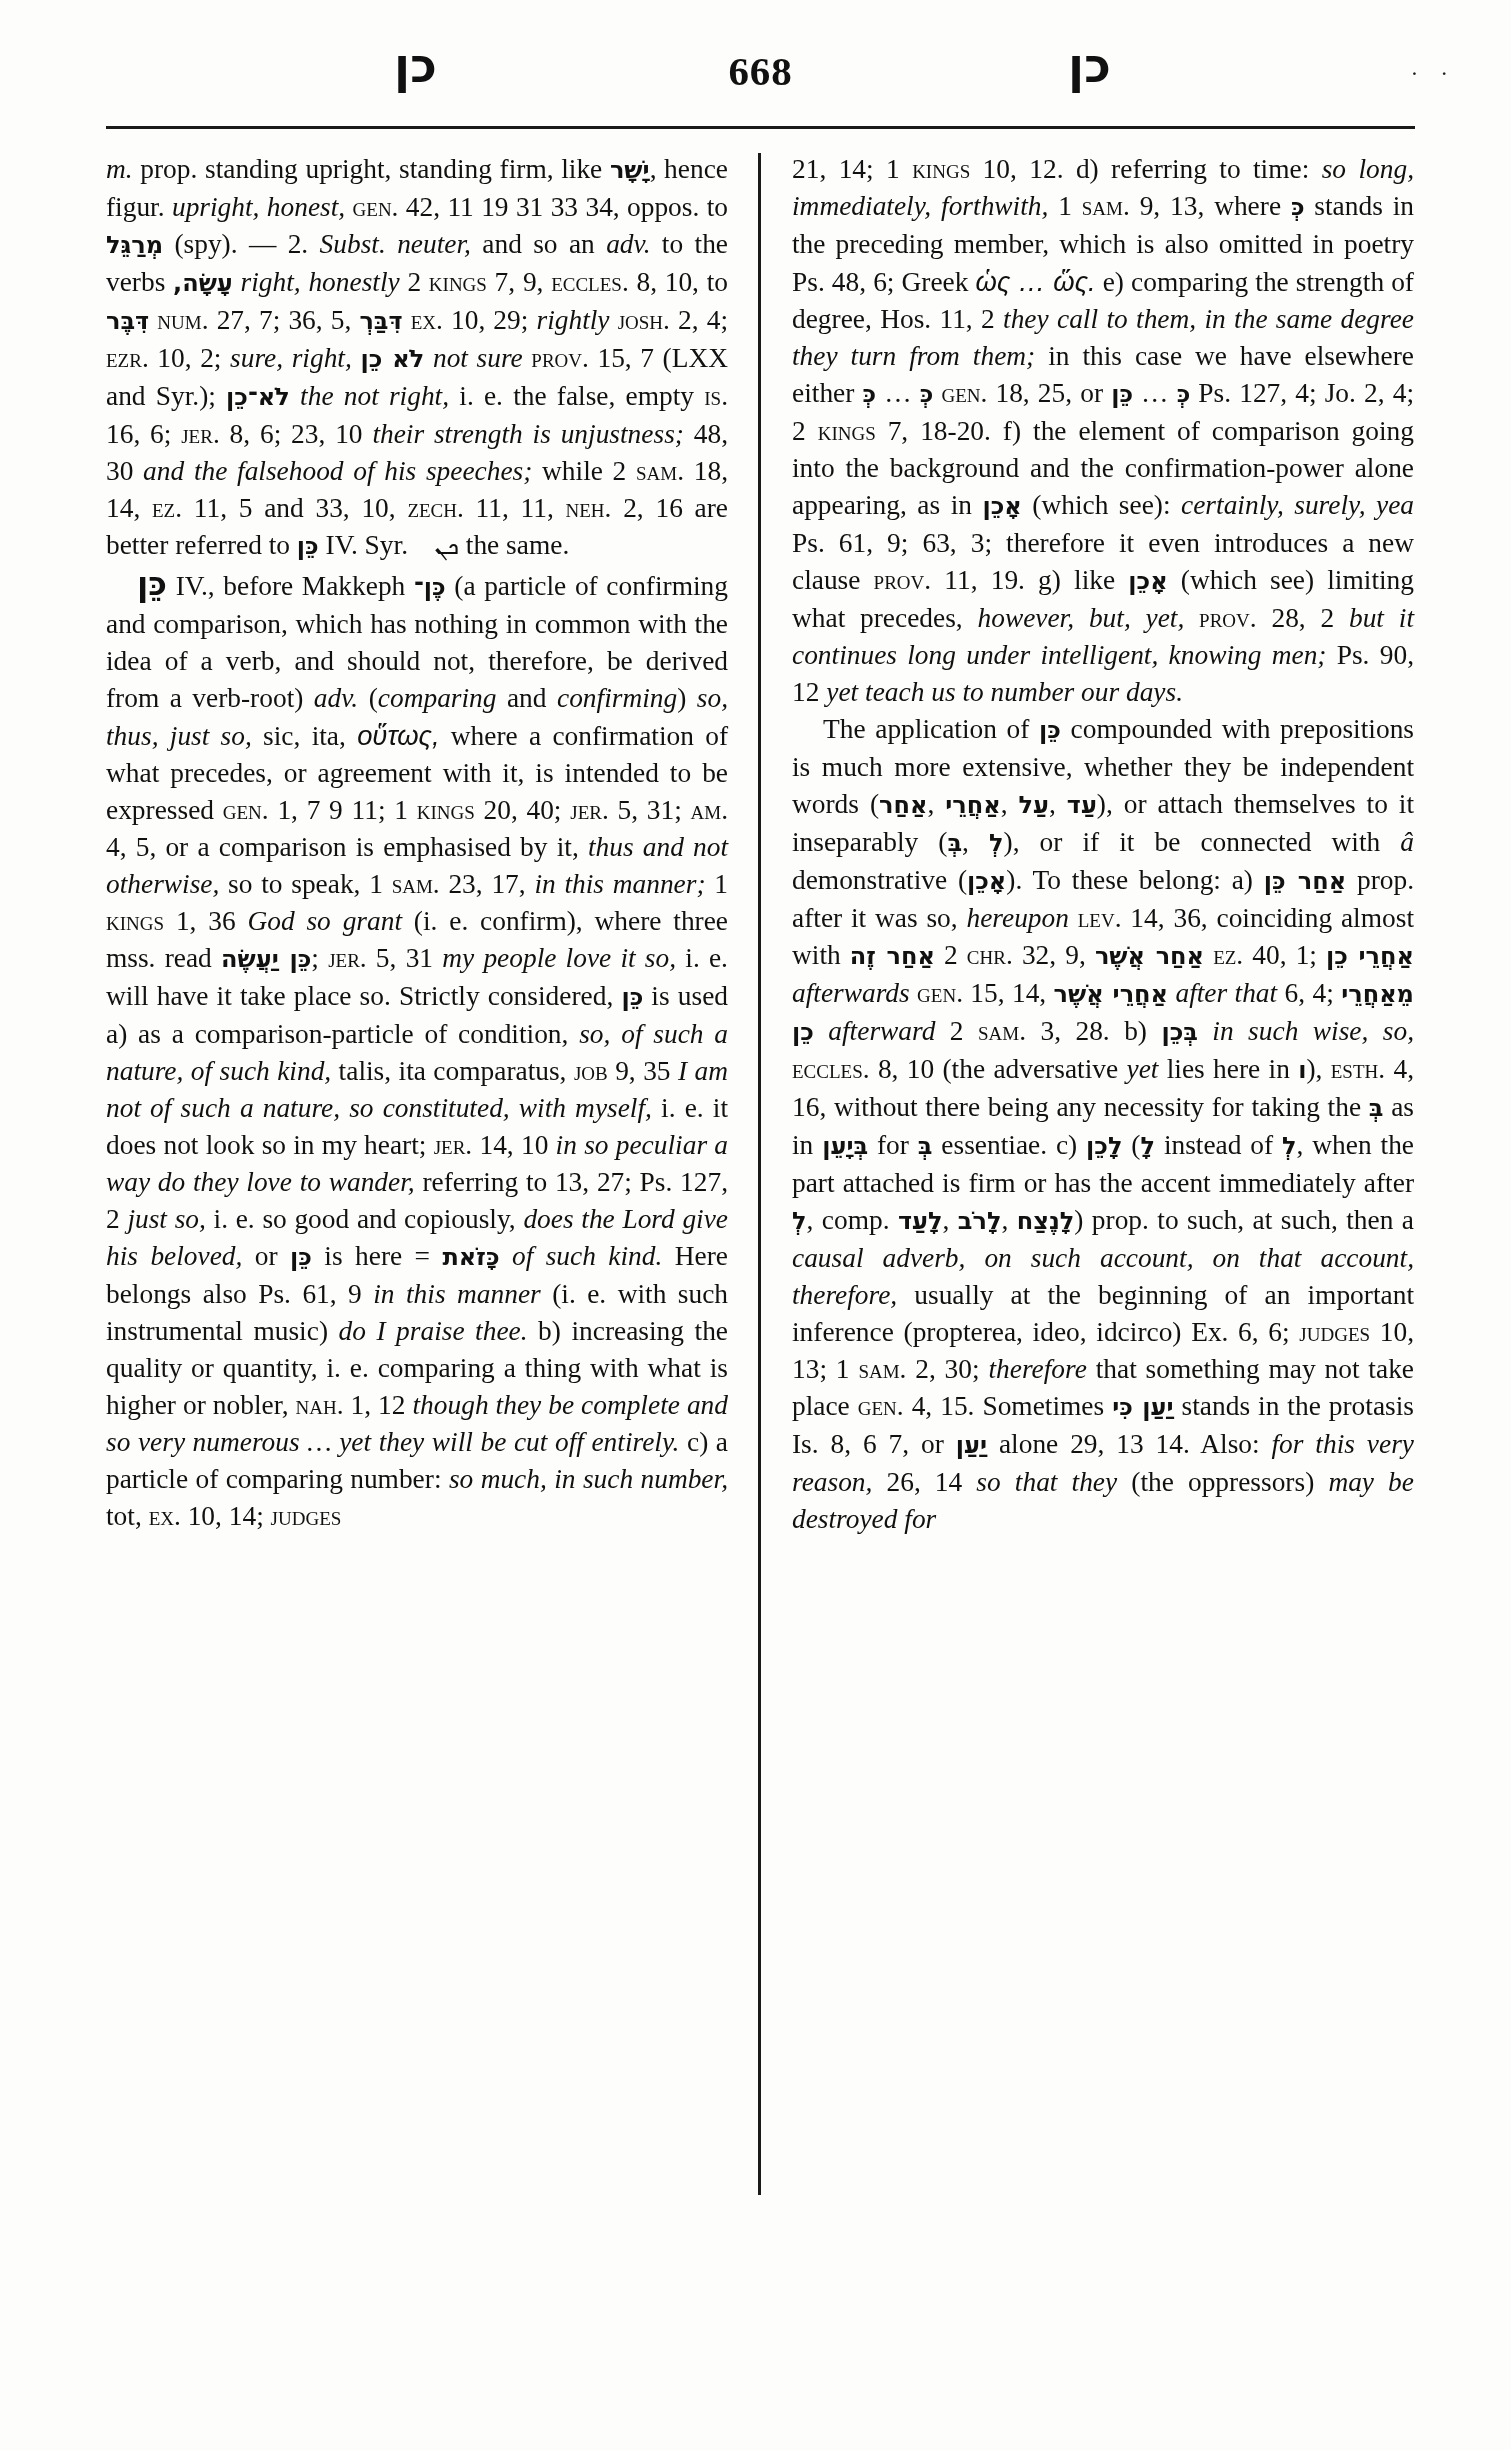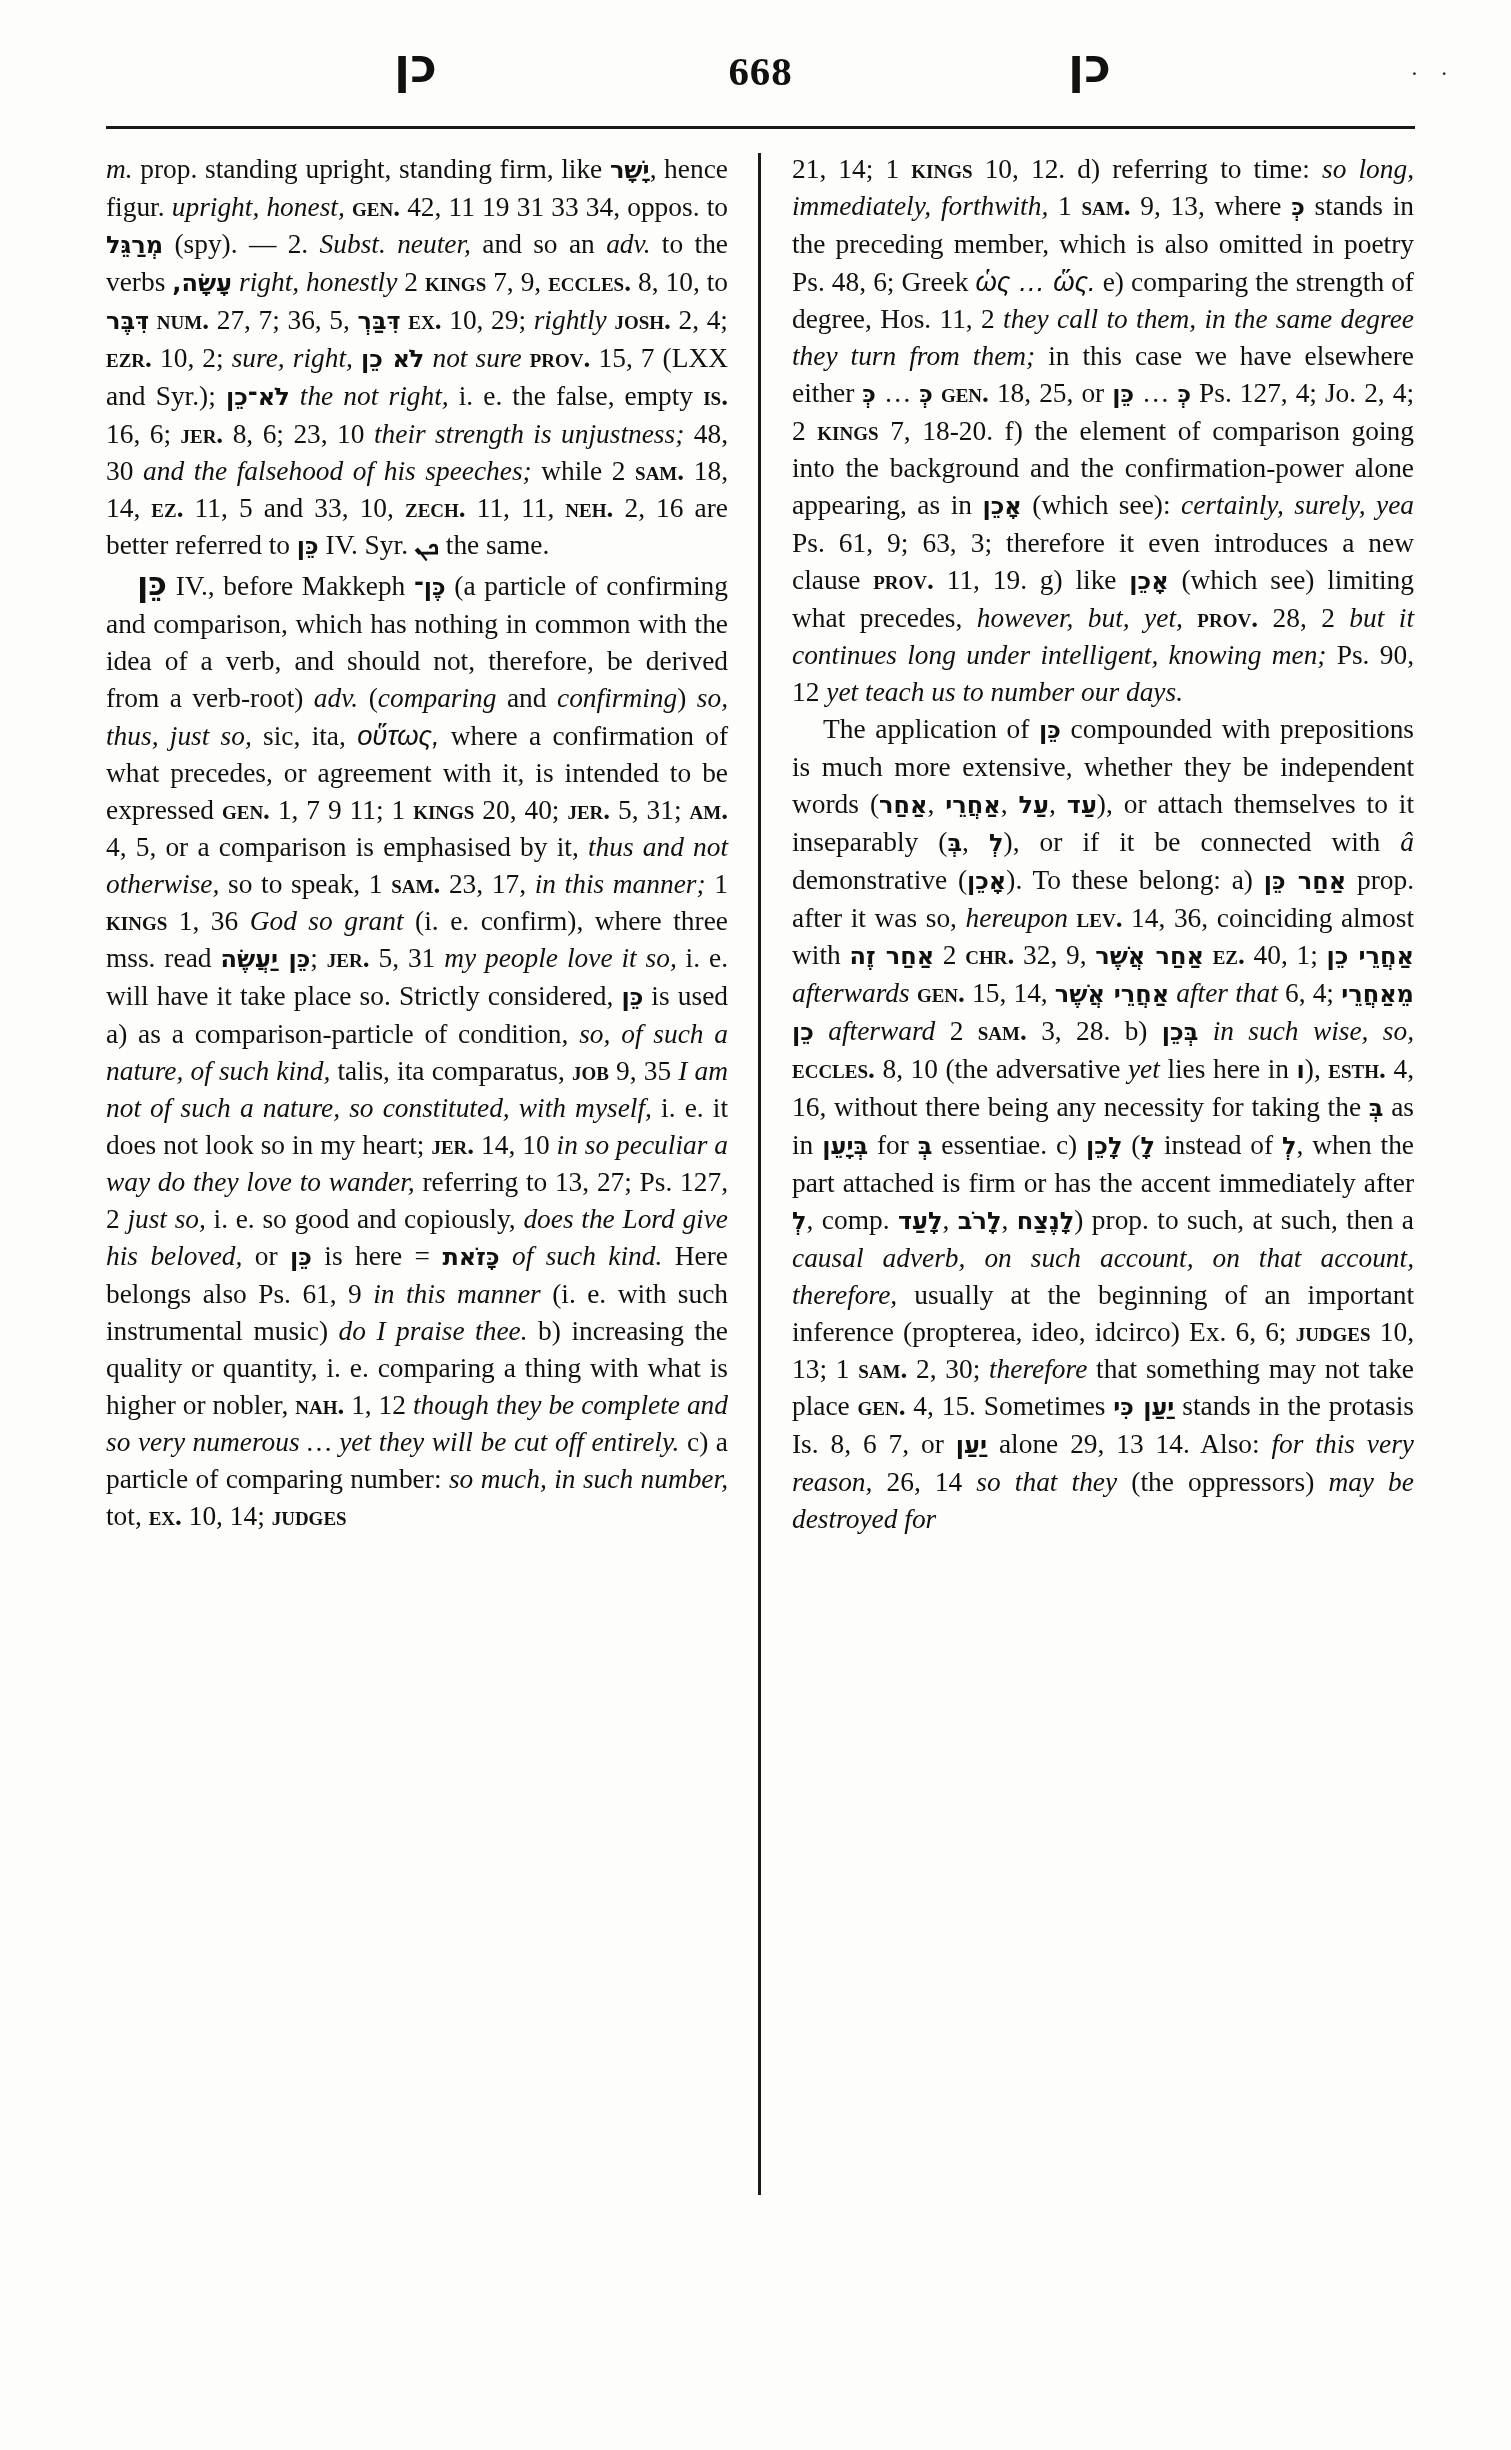--- a/index.html
+++ b/index.html
@@ -73,43 +73,42 @@
     left:652px;top:1.8px;
     width:2.7px;height:2042px;
     background:#1b1b1b;
   }
   p{margin:0;}
   p.ind{text-indent:31px;}
   .it{font-style:italic;}
   .sc{
     font-variant:small-caps;
     text-transform:lowercase;
-    font-weight:bold;
   }
   .sc::first-letter{text-transform:uppercase;}
   .heb{
     font-family:"DejaVu Sans","Liberation Sans",sans-serif;
     font-size:24px;
     font-weight:600;
     direction:rtl;
     unicode-bidi:isolate;
     margin-top:28px;
   }
   .heb-big{
     font-family:"DejaVu Sans","Liberation Sans",sans-serif;
     font-size:33px;
     font-weight:700;
     direction:rtl;
     unicode-bidi:isolate;
   }
   .gk{font-style:italic;font-family:Liberation Sans, sans-serif;}
   .syr{
     font-family:"DejaVu Sans","Liberation Sans",sans-serif;
-    font-size:23.4px;font-weight:700;
-    direction:rtl;unicode-bidi:isolate;
+    font-size:23.4px;font-weight:400;
+    direction:rtl;unicode-bidi:isolate;margin-left:20px;
   }
 </style>
 </head>
 <body>
 
 <div class="page">
 
   <div class="corner-dots">. .</div>
 
   <div class="runhead">

